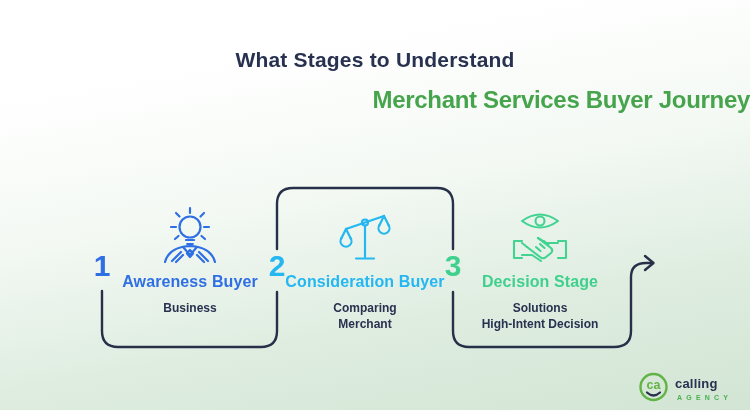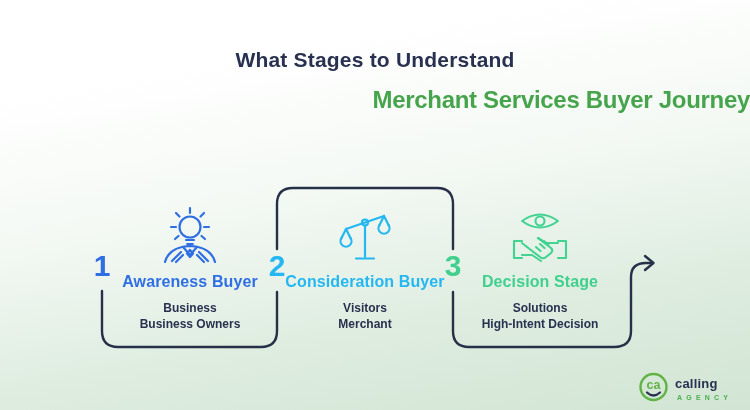--- a/index.html
+++ b/index.html
@@ -65,40 +65,39 @@
         <path d="M28 2 V7 M14 7 L17.5 10.5 M42 7 L38.5 10.5 M9 21 H14 M47 21 H42 M13 33 L16.5 30 M43 33 L39.5 30"></path>
         <path d="M3 56 Q7 41 28 40 Q49 41 53 56"></path>
         <path d="M21 41 L28 49 L35 41"></path>
         <path d="M28 44 L31 47.5 L28 51 L25 47.5 Z"></path>
         <path d="M10 55 L19 46 M14 56 L21 49 M46 55 L37 46 M42 56 L35 49"></path>
       </svg>
     </div>
     <div class="stage-label">Awareness Buyer</div>
     <div class="stage-sub">
       <div>Business</div>
-      <div>Business Owners</div>
     </div>
   </div>
 
   <div class="stage stage2">
     <div class="icon-box">
       <svg width="52" height="57" viewBox="0 0 52 57" fill="none" stroke="#24b7f2" stroke-width="2.2" stroke-linecap="round" stroke-linejoin="round">
         <path d="M7 22 L45 9"></path>
         <circle cx="26" cy="15.5" r="3"></circle>
         <path d="M26 18.5 V50"></path>
         <path d="M17 51.5 H35"></path>
         <path d="M7 22 L2.5 31 M7 22 L11.5 31"></path>
         <path d="M2.5 31 A5.5 5.5 0 1 0 11.5 31"></path>
         <path d="M45 9 L40.5 18 M45 9 L49.5 18"></path>
         <path d="M40.5 18 A5.5 5.5 0 1 0 49.5 18"></path>
       </svg>
     </div>
     <div class="stage-label">Consideration Buyer</div>
     <div class="stage-sub">
-      <div>Visitors</div>
+      <div>Comparing</div>
       <div>Merchant</div>
     </div>
   </div>
 
   <div class="stage stage3">
     <div class="icon-box">
       <svg width="58" height="58" viewBox="0 0 58 58" fill="none" stroke="#42d392" stroke-width="2.1" stroke-linecap="round" stroke-linejoin="round">
         <path d="M11 15 Q29 2 47 15 Q29 28 11 15"></path>
         <circle cx="29" cy="15" r="4.5"></circle>
         <path d="M11 35 H3 V52 H11"></path>

